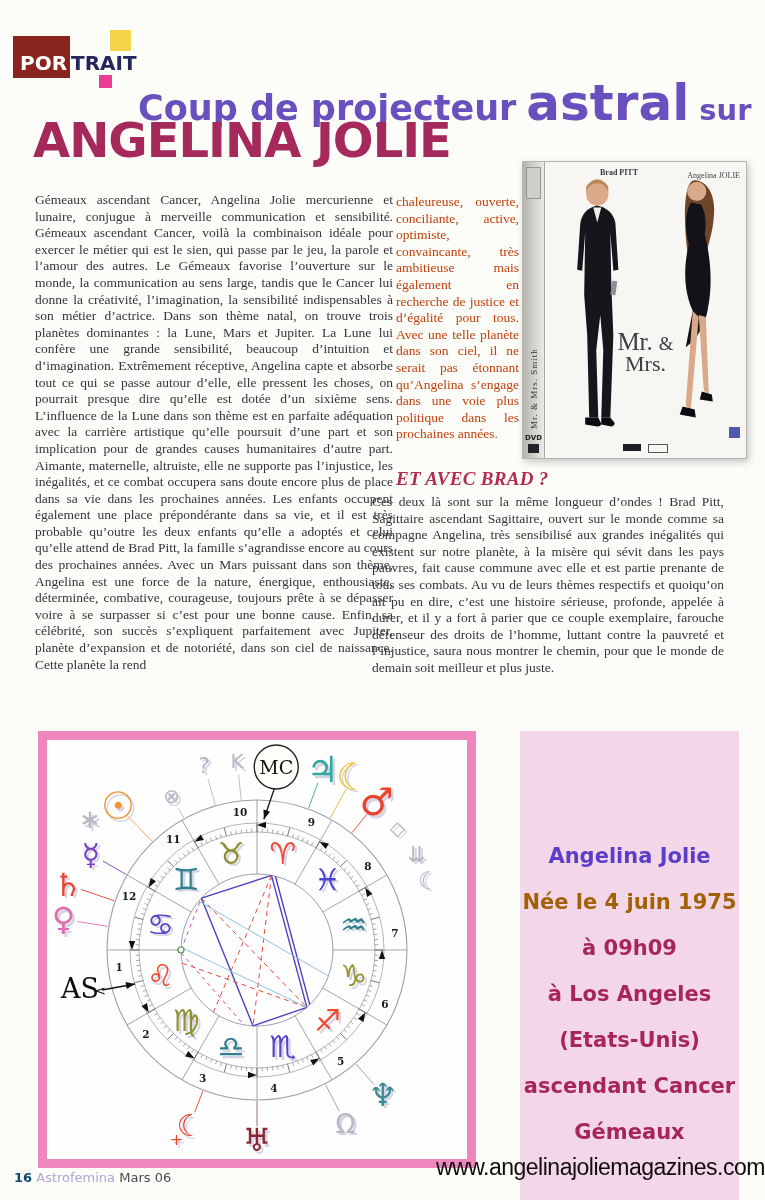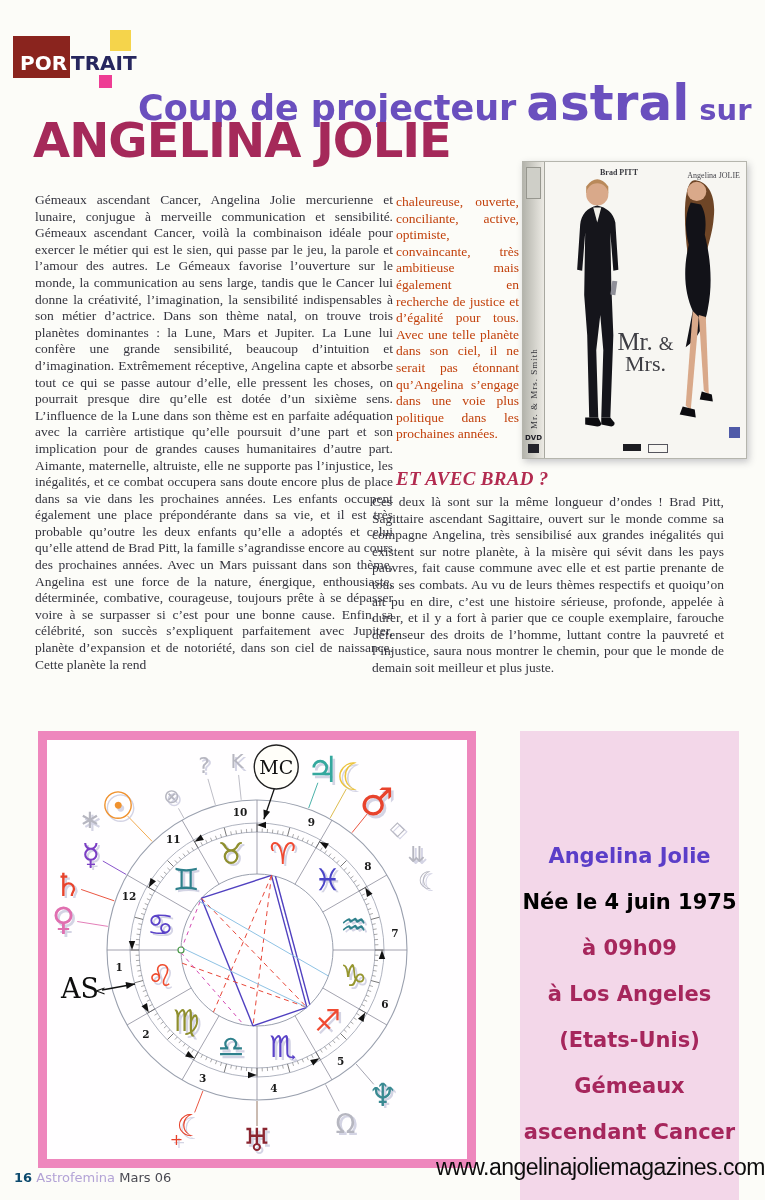--- a/index.html
+++ b/index.html
@@ -417,26 +417,26 @@
         <text x="14" y="258" fill="#0d0d0d" font-size="27" font-family="DejaVu Serif, serif">AS</text>
         <text x="48" y="255" fill="#111" font-size="13" font-family="DejaVu Serif, serif">&lt;</text>
         <line x1="55" y1="250" x2="88" y2="244" stroke="#111" stroke-width="1.3"></line>
         <polygon points="88,244 79.69785114107945,248.93196961916072 78.54705822994195,242.02721215233572" fill="#111"></polygon>
       </svg>
   </div>
 
   <div class="infobox">
     <div id="infobox-lines">
         <div class="infobox-line" style="color: rgb(91, 62, 200);">Angelina Jolie</div>
-        <div class="infobox-line" style="color: #000000;">Née le 4 juin 1975</div>
+        <div class="infobox-line" style="color: #a16207;">Née le 4 juin 1975</div>
         <div class="infobox-line" style="color: rgb(166, 38, 92);">à 09h09</div>
         <div class="infobox-line" style="color: rgb(166, 38, 92);">à Los Angeles</div>
         <div class="infobox-line" style="color: rgb(166, 38, 92);">(Etats-Unis)</div>
+        <div class="infobox-line" style="color: rgb(166, 38, 92);">ascendant Cancer</div>
         <div class="infobox-line" style="color: rgb(166, 38, 92);">Gémeaux</div>
-        <div class="infobox-line" style="color: rgb(166, 38, 92);">ascendant Cancer</div>
       </div>
   </div>
 
   <div class="foot-left">
     <span class="num">16</span>
     <span class="mag">Astrofemina</span>
     <span>Mars 06</span>
   </div>
   <div class="website">www.angelinajoliemagazines.com</div>
 

